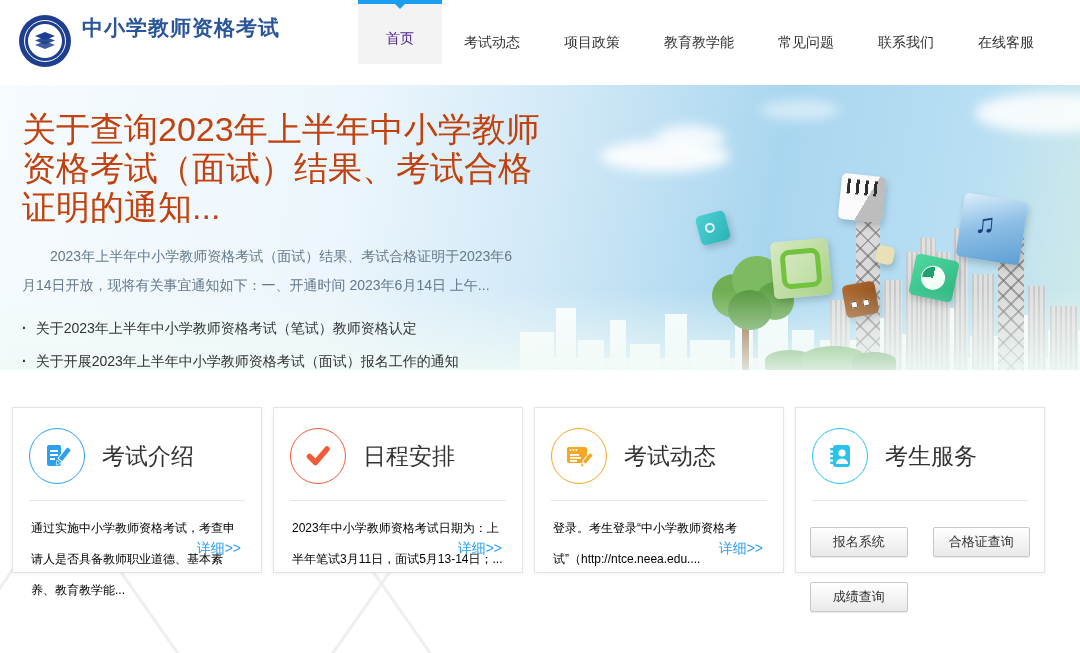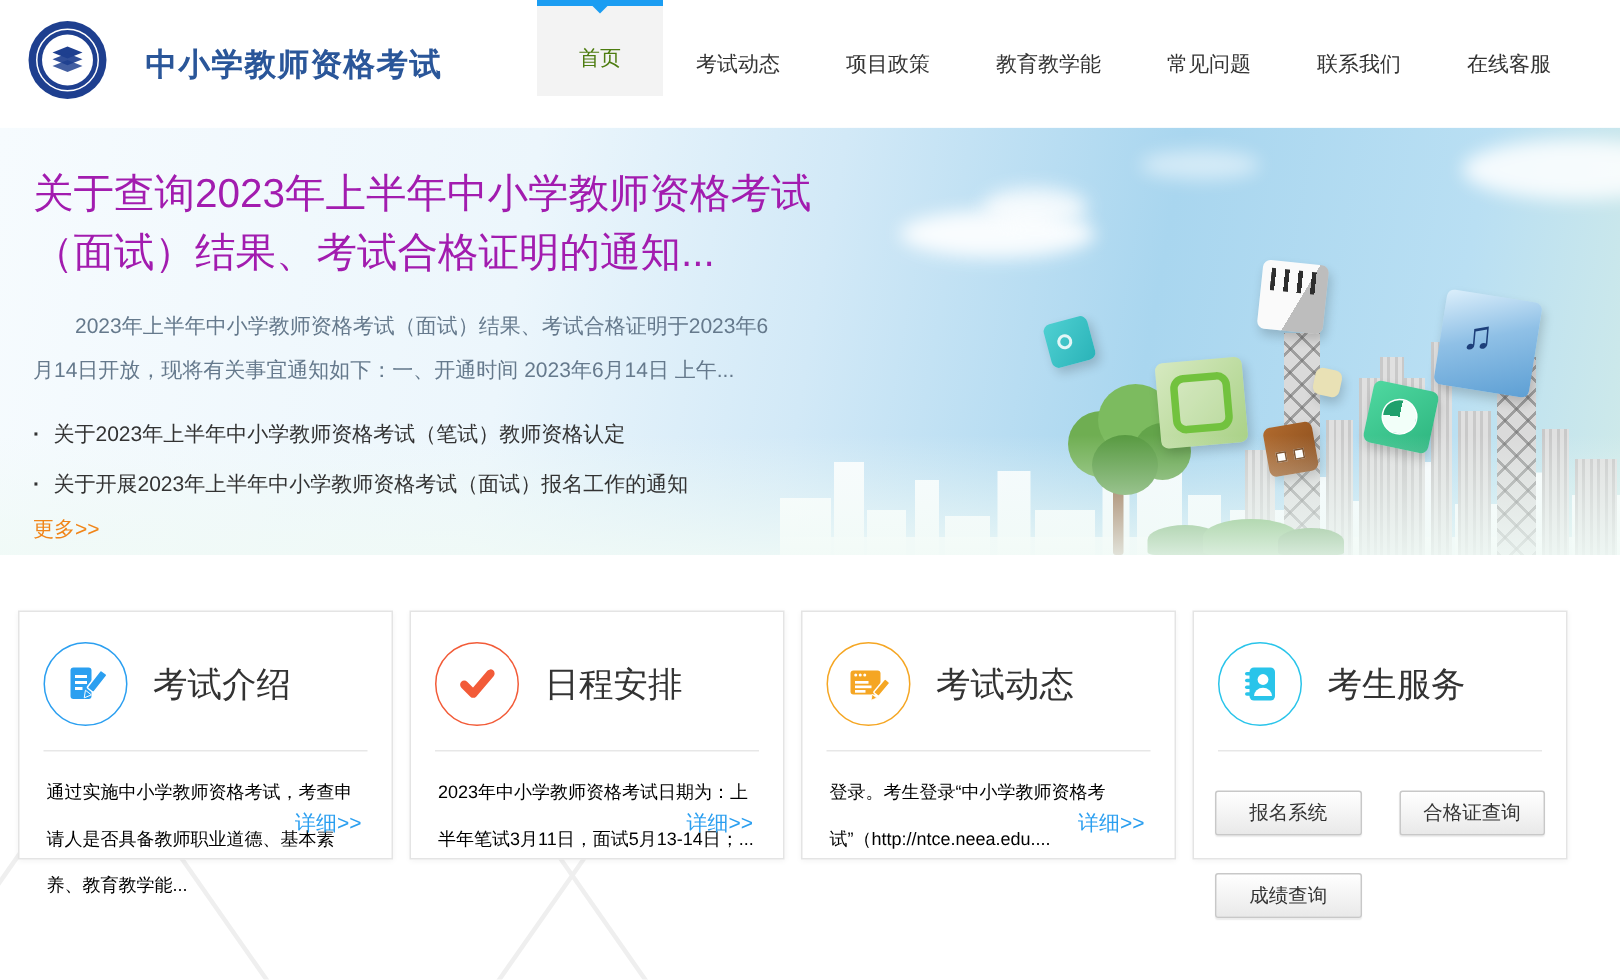--- a/index.html
+++ b/index.html
@@ -5,27 +5,27 @@
   * { margin:0; padding:0; box-sizing:border-box; }
   html,body { width:1080px; height:653px; }
   body {
     font-family:"Liberation Sans","DejaVu Sans",sans-serif;
     background:#fff; position:relative; overflow:hidden; color:#333;
   }
   
   .wm { position:absolute; width:3px; background:#efefef; z-index:0; }
   
   header { position:relative; height:85px; background:#fff; display:flex; align-items:center; padding-left:18px; z-index:5; }
-  .brand { display:flex; align-items:center; gap:25px; cursor:pointer; }
+  .brand { display:flex; gap:10px; cursor:pointer; }
   .brand-title { font-size:21px; font-weight:bold; color:#2a5699; letter-spacing:1px; }
   nav { margin-left:auto; display:flex; align-items:stretch; height:100%; padding-right:24px; }
   .nav-item { display:flex; align-items:center; height:85px; padding:0 22px; font-size:14px; color:#333; cursor:pointer; text-decoration:none; }
   .nav-item.active {
     height:64px; align-self:flex-start; align-items:flex-end; padding:0 28px 16px 28px;
-    background:#f3f3f3; color:#4d7c0f; position:relative;
+    background:#f3f3f3; color:#4c1d95; position:relative;
   }
   .nav-item.active::before { content:""; position:absolute; top:0; left:0; right:0; height:4px; background:#1b9df2; }
   .nav-item.active::after { content:""; position:absolute; top:4px; left:50%; margin-left:-5px; border:5px solid transparent; border-top-color:#1b9df2; }
   
   .hero { position:relative; height:285px; overflow:hidden; z-index:2; }
   .sky { position:absolute; inset:0;
     background:linear-gradient(100deg,#f6fbfe 0%,#ecf6fc 32%,#d2e9f7 50%,#a9d6ef 70%,#b9dff3 88%,#cfeae9 100%); }
   .ground-fade { position:absolute; left:0; right:0; bottom:0; height:80px;
     background:linear-gradient(to bottom,rgba(255,255,255,0),rgba(240,250,246,.85)); }
   .cloud { position:absolute; background:#fff; border-radius:50%; filter:blur(6px); }
@@ -41,21 +41,21 @@
   .cube { position:absolute; border-radius:5px; box-shadow:2px 4px 7px rgba(0,0,0,.18); }
   .cube-inner-frame { position:absolute; inset:9px; border:5px solid #72c23e; border-radius:9px; background:rgba(255,255,255,.15); }
   .piano-keys { position:absolute; top:5px; left:6px; right:6px; height:15px;
     background:repeating-linear-gradient(90deg,#2e2e2e 0 3px,transparent 3px 9px); }
   .pie { position:absolute; top:9px; left:9px; width:24px; height:24px; border-radius:50%;
     border:1px solid #fff; background:conic-gradient(#f2fff9 0 265deg,#1fa06c 265deg 360deg); }
   .ringlet { position:absolute; top:9px; left:7px; width:10px; height:10px; border-radius:50%; border:2px solid rgba(255,255,255,.85); }
   .win { position:absolute; width:7px; height:7px; background:#fff; border:1px solid #6b3a12; }
   .note { position:absolute; top:12px; left:14px; font-size:28px; color:#1d3f7a; transform:rotate(-4deg); }
   .hero-content { position:absolute; left:22px; top:0; width:525px; z-index:6; }
-  .hero-title { margin-top:25px; font-size:27px; font-weight:normal; line-height:39px; color:#a21caf; cursor:pointer; }
+  .hero-title { margin-top:25px; font-size:34px; font-weight:normal; line-height:39px; color:#c2410c; cursor:pointer; }
   .hero-summary { margin-top:15px; width:500px; font-size:14px; line-height:29px; color:#65798c; text-indent:2em; }
   .hero-links { margin-top:12px; list-style:none; }
   .hero-links li { font-size:14px; color:#333; line-height:33px; cursor:pointer; }
   .hero-links li::before { content:"·"; font-weight:bold; margin-right:9px; color:#333; }
   .more-row { width:498px; text-align:left; margin-top:5px; }
   .more-link { color:#f08519; font-size:14px; text-decoration:none; cursor:pointer; }
   
   .cards { position:relative; display:flex; gap:11px; padding:37px 0 0 12px; z-index:3; }
   .card { position:relative; width:250px; height:166px; background:#fff; border:1px solid #e4e4e4; box-shadow:0 1px 4px rgba(0,0,0,.05); }
   .card-head { display:flex; align-items:center; gap:17px; padding:20px 16px 13px 16px; }

